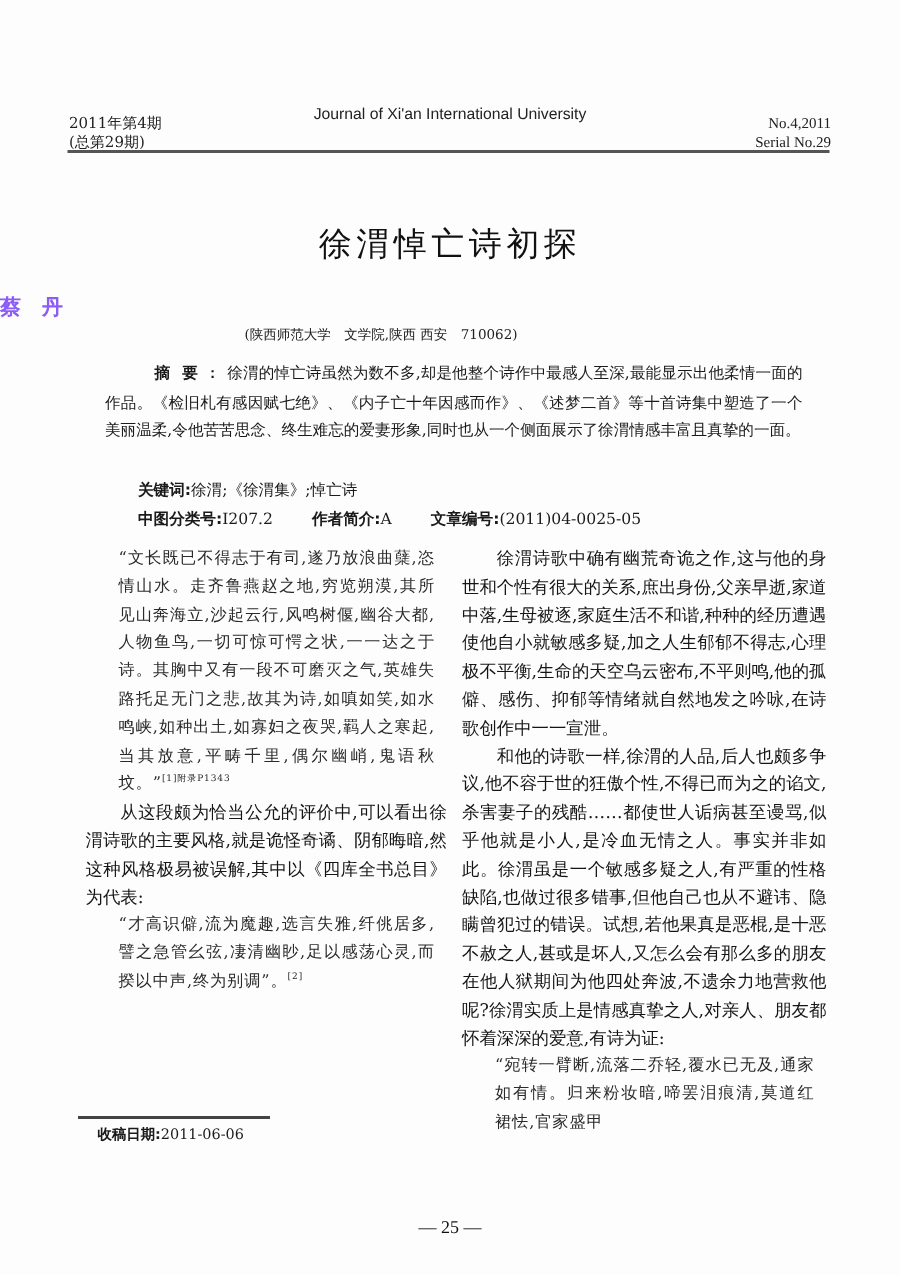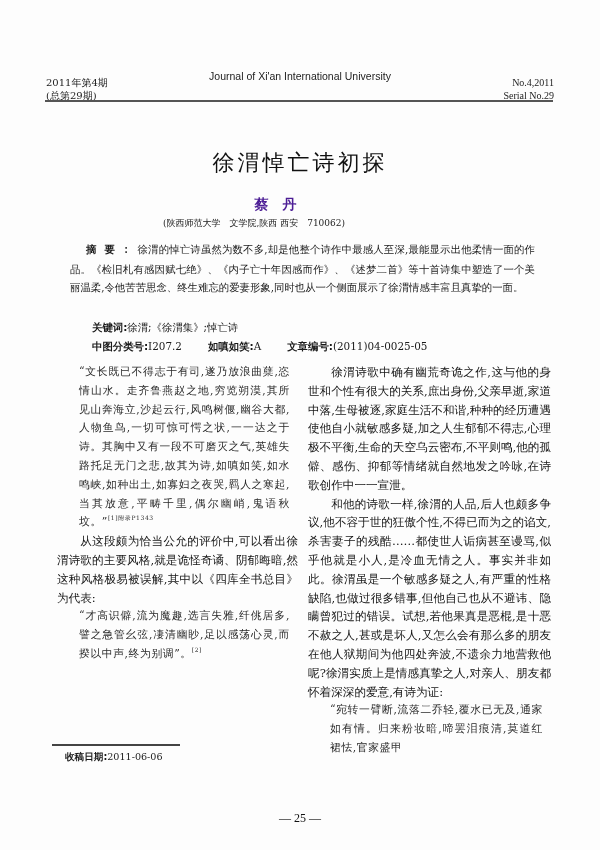--- a/index.html
+++ b/index.html
@@ -13,26 +13,26 @@
     
     .hdr-left { left: 46px; top: 76px; font-size: 10px; line-height: 13px; color: #222; }
     .hdr-center { left: 150px; width: 300px; top: 70px; text-align: center; }
     .hdr-cn { font-family: "DejaVu Sans", sans-serif; font-size: 14px; font-weight: bold; letter-spacing: 0px; line-height: 17px; color: #111; }
     .hdr-en { font-family: "Liberation Sans", sans-serif; font-size: 10.5px; line-height: 13px; color: #222; }
     .hdr-right { right: 46px; top: 76px; font-size: 10px; line-height: 13px; text-align: right; color: #222; font-family: "Liberation Serif", serif; }
     .hdr-rule { left: 45px; width: 508px; top: 100px; height: 2px; background: #555; }
 
     
     .title { left: 0; width: 600px; top: 148px; text-align: center; font-family: "DejaVu Sans", sans-serif; font-size: 22px; font-weight: normal; letter-spacing: 3px; color: #111; }
-    .author { left: 0; width: 565px; top: 196px; text-align: center; font-size: 14px; font-weight: bold; letter-spacing: 14px; color: #4c1d95; }
+    .author { left: 0; width: 565px; top: 196px; text-align: left; font-size: 14px; font-weight: bold; letter-spacing: 14px; color: #8b5cf6; }
     .affil { left: 0; width: 508px; top: 217px; text-align: center; font-size: 9px; color: #222; }
 
     
     .abstract { left: 70px; width: 465px; top: 240px; font-size: 10.4px; line-height: 18.5px; text-align: justify; color: #1a1a1a; }
-    .abstract .lbl { font-family: Liberation Mono, monospace; font-weight: bold; margin-left: 16px; letter-spacing: 8px; }
+    .abstract .lbl { font-family: Liberation Sans, sans-serif; font-weight: bold; margin-left: 33px; letter-spacing: 8px; }
     .kw { left: 92px; top: 318px; font-size: 10.4px; line-height: 18px; }
     .kw .lbl, .cls .lbl { font-family: "DejaVu Sans", sans-serif; font-weight: bold; }
     .cls { left: 92px; top: 337px; font-size: 10.4px; line-height: 18px; white-space: nowrap; }
     .cls span.gap { display: inline-block; width: 26px; }
 
     
     .col { font-size: 11.6px; line-height: 18.8px; text-align: justify; color: #151515; }
     .col-left { left: 57px; width: 241px; top: 363px; }
     .col-right { left: 308px; width: 243px; top: 363px; }
     .col p { margin: 0; text-indent: 2em; }
@@ -67,21 +67,21 @@
 <div class="abs author">蔡丹</div>
 <div class="abs affil">(陕西师范大学　文学院,陕西 西安　710062)</div>
 
 <div class="abs abstract">
   <span class="lbl">摘要:</span><span>徐渭的悼亡诗虽然为数不多,却是他整个诗作中最感人至深,最能显示出他柔情一面的作品。《检旧札有感因赋七绝》、《内子亡十年因感而作》、《述梦二首》等十首诗集中塑造了一个美丽温柔,令他苦苦思念、终生难忘的爱妻形象,同时也从一个侧面展示了徐渭情感丰富且真挚的一面。</span>
 </div>
 <div class="abs kw">
   <span class="lbl">关键词:</span><span>徐渭;《徐渭集》;悼亡诗</span>
 </div>
 <div class="abs cls">
-  <span class="lbl">中图分类号:</span><span>I207.2</span><span class="gap"></span><span class="lbl">如嗔如笑:</span><span>A</span><span class="gap"></span><span class="lbl">文章编号:</span><span>(2011)04-0025-05</span>
+  <span class="lbl">中图分类号:</span><span>I207.2</span><span class="gap"></span><span class="lbl">作者简介:</span><span>A</span><span class="gap"></span><span class="lbl">文章编号:</span><span>(2011)04-0025-05</span>
 </div>
 
 <div class="abs col col-left">
   <div class="quote">
     <span>“文长既已不得志于有司,遂乃放浪曲蘖,恣情山水。走齐鲁燕赵之地,穷览朔漠,其所见山奔海立,沙起云行,风鸣树偃,幽谷大都,人物鱼鸟,一切可惊可愕之状,一一达之于诗。其胸中又有一段不可磨灭之气,英雄失路托足无门之悲,故其为诗,如嗔如笑,如水鸣峡,如种出土,如寡妇之夜哭,羁人之寒起,当其放意,平畴千里,偶尔幽峭,鬼语秋坟。”</span><span class="sup">[1]附录P1343</span>
   </div>
   <p>从这段颇为恰当公允的评价中,可以看出徐渭诗歌的主要风格,就是诡怪奇谲、阴郁晦暗,然这种风格极易被误解,其中以《四库全书总目》为代表:</p>
   <div class="quote">
     <span>“才高识僻,流为魔趣,选言失雅,纤佻居多,譬之急管幺弦,凄清幽眇,足以感荡心灵,而揆以中声,终为别调”。</span><span class="sup">[2]</span>
   </div>

